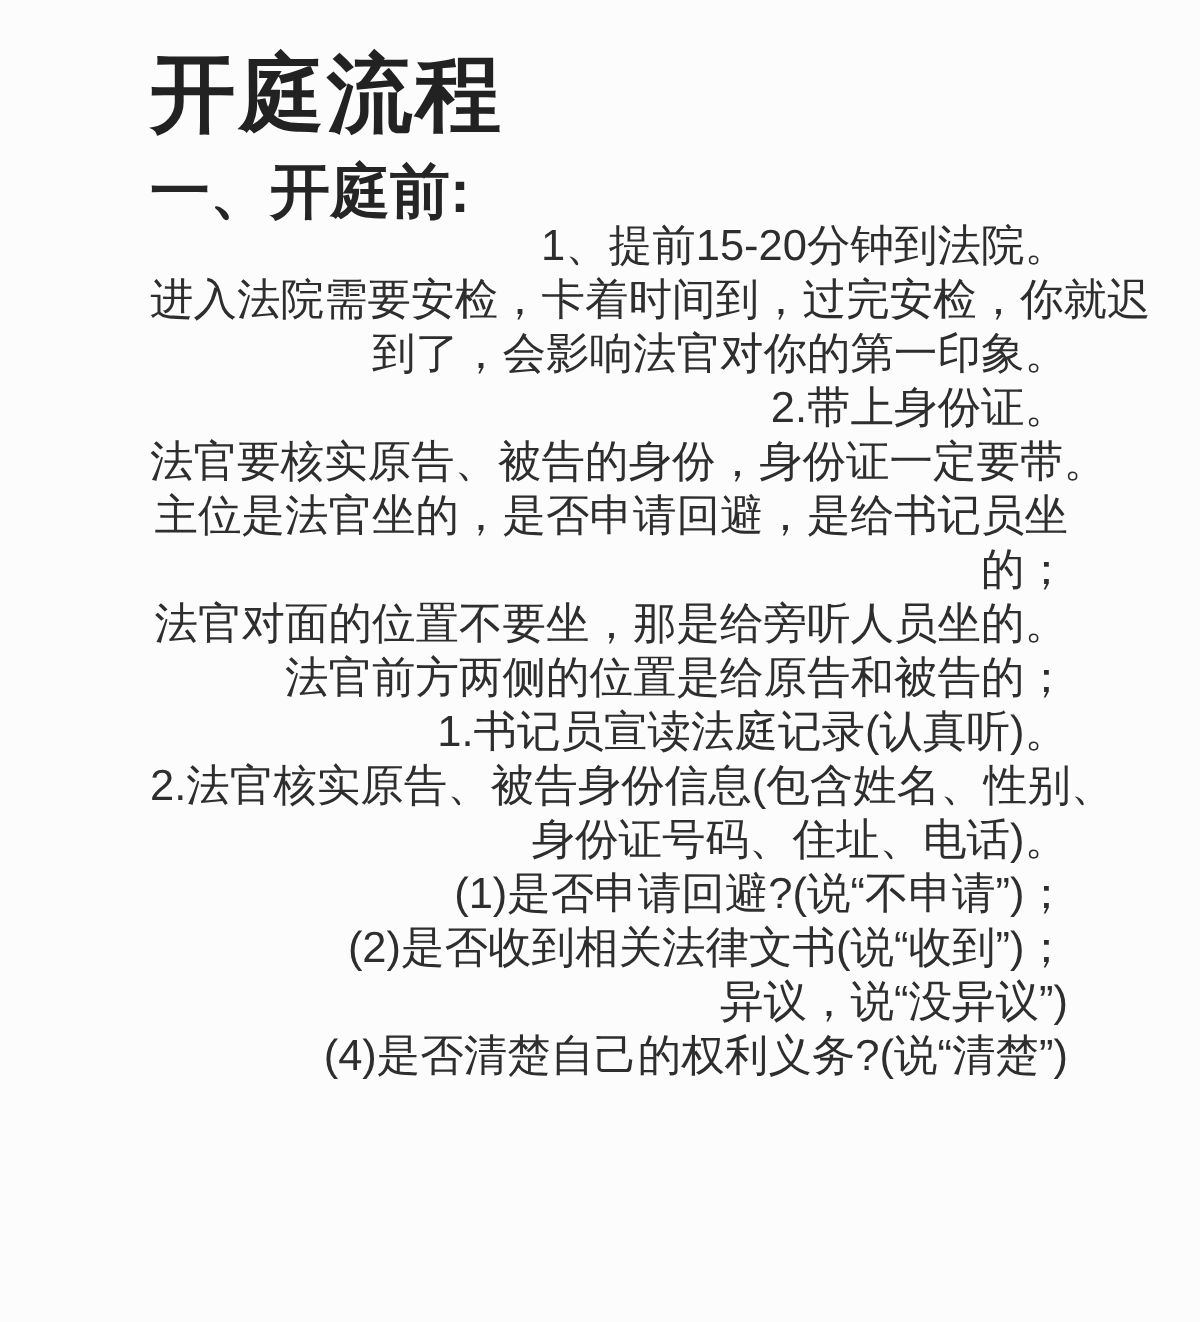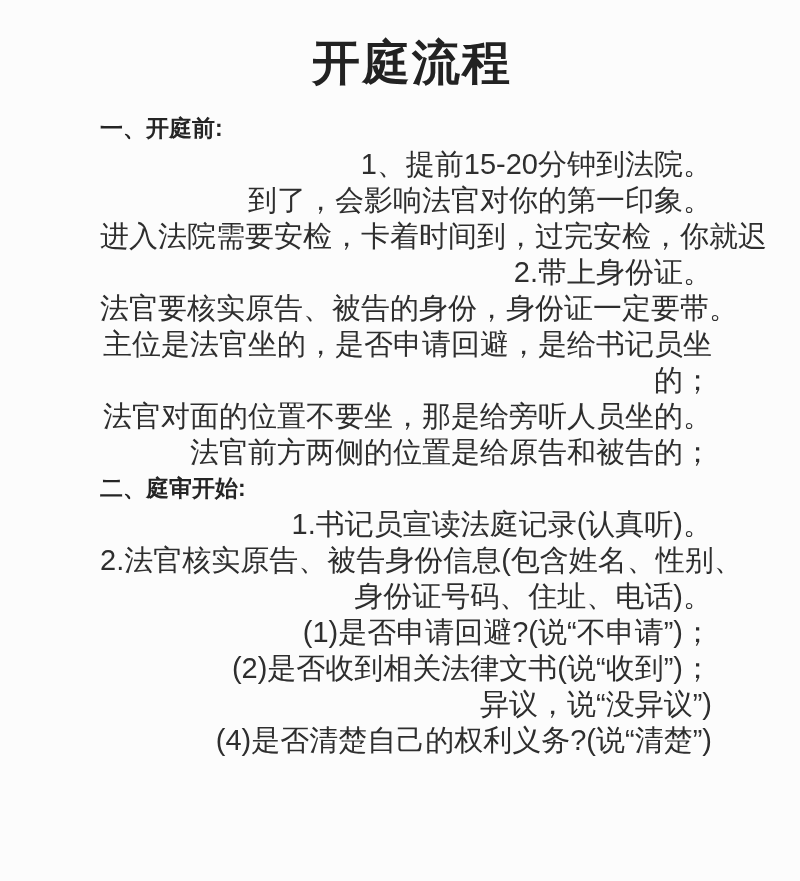--- a/index.html
+++ b/index.html
@@ -12,30 +12,30 @@
     font-family: "Liberation Sans", sans-serif;
     overflow: hidden;
   }
   .page {
     box-sizing: border-box;
     width: 800px;
     height: 881px;
     padding: 32px 88px 0 100px;
   }
   .title {
-    font-size: 48px;
+    font-size: 57px;
     font-weight: 700;
     line-height: 62px;
-    text-align: center;
+    text-align: left;
     margin: 0 -12px 16px 0;
     letter-spacing: 2px;
     color: #222222;
   }
   .heading {
-    font-size: 23px;
+    font-size: 40px;
     font-weight: 700;
     line-height: 36px;
     margin: 0;
     color: #252525;
     white-space: nowrap;
   }
   .line {
     font-size: 29px;
     font-weight: 400;
     line-height: 36px;
@@ -48,32 +48,31 @@
 </style>
 </head>
 <body>
 
 <main class="page">
   <h1 class="title">开庭流程</h1>
 
   <section>
     <h2 class="heading">一、开庭前:</h2>
     <p class="line">1、提前15-20分钟到法院。</p>
+    <p class="line">进入法院需要安检，卡着时间到，过完安检，你就迟</p>
     <p class="line">到了，会影响法官对你的第一印象。</p>
-    <p class="line">进入法院需要安检，卡着时间到，过完安检，你就迟</p>
     <p class="line">2.带上身份证。</p>
     <p class="line">法官要核实原告、被告的身份，身份证一定要带。</p>
     <p class="line">主位是法官坐的，是否申请回避，是给书记员坐</p>
     <p class="line">的；</p>
     <p class="line">法官对面的位置不要坐，那是给旁听人员坐的。</p>
     <p class="line">法官前方两侧的位置是给原告和被告的；</p>
   </section>
 
   <section>
-    <h2 class="heading">二、庭审开始:</h2>
     <p class="line">1.书记员宣读法庭记录(认真听)。</p>
     <p class="line">2.法官核实原告、被告身份信息(包含姓名、性别、</p>
     <p class="line">身份证号码、住址、电话)。</p>
     <p class="line">(1)是否申请回避?(说“不申请”)；</p>
     <p class="line">(2)是否收到相关法律文书(说“收到”)；</p>
     <p class="line">异议，说“没异议”)</p>
     <p class="line">(4)是否清楚自己的权利义务?(说“清楚”)</p>
   </section>
 </main>
 

